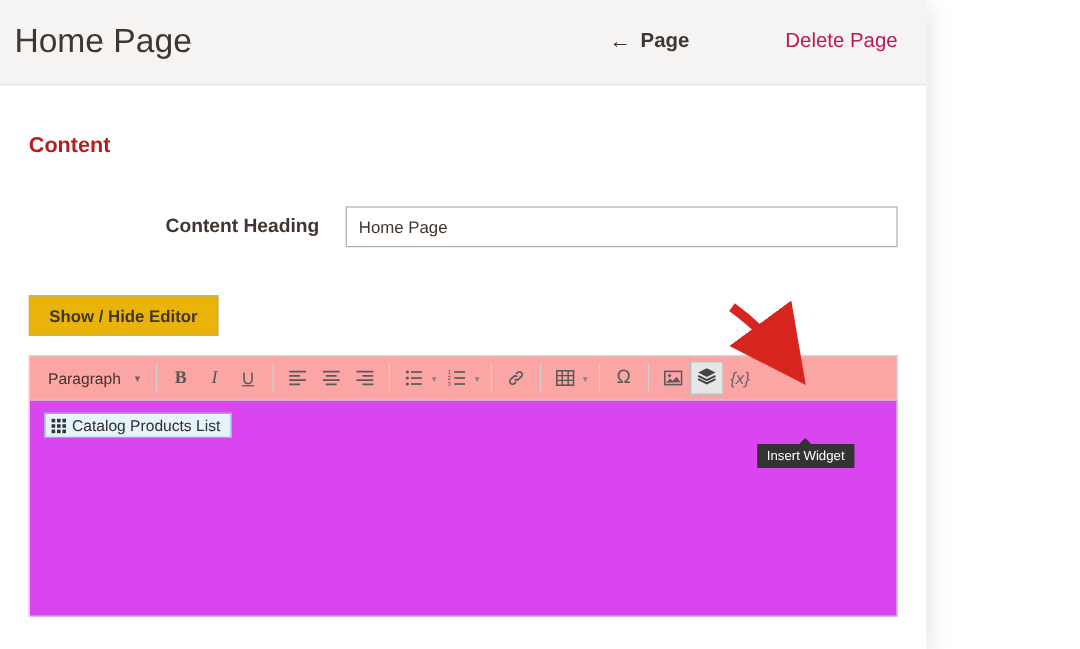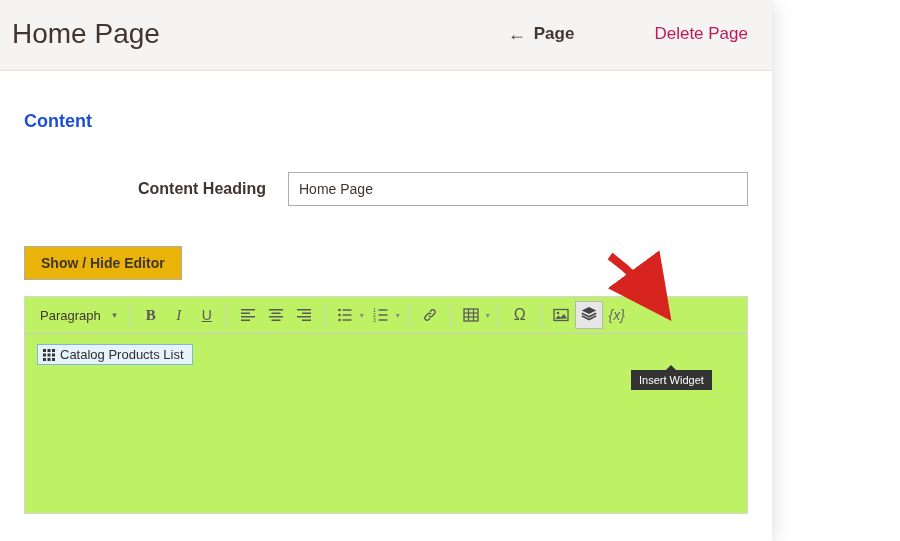--- a/index.html
+++ b/index.html
@@ -4,36 +4,36 @@
 <style>
 * { box-sizing: border-box; margin: 0; padding: 0; }
 body { font-family: -apple-system, "Helvetica Neue", Arial, sans-serif; background: #fff; }
 .page { width: 772px; height: 541px; position: relative; background: #fff; box-shadow: 0 4px 20px rgba(0,0,0,0.15); overflow: hidden; }
 .header { background: #f5f4f2; border-bottom: 1px solid #e3e3e3; padding: 18px 24px 20px 12px; display: flex; align-items: center; }
 .page-title { font-size: 28px; font-weight: 400; color: #41362f; flex: 1; }
 .back-btn { display: flex; align-items: center; gap: 8px; font-size: 17px; font-weight: 600; color: #41362f; margin-right: 40px; cursor: pointer; }
 .back-arrow { font-size: 18px; }
 .delete-link { font-size: 17px; font-weight: 400; color: #be185d; cursor: pointer; margin-left: 40px; }
 .content-area { padding: 40px 24px 0 24px; }
-.section-title { font-size: 18px; font-weight: 600; color: #1d4ed8; margin-bottom: 40px; }
+.section-title { font-size: 18px; font-weight: 600; color: #b91c1c; margin-bottom: 40px; }
 .field-row { display: flex; align-items: center; margin-bottom: 40px; padding-left: 110px; }
 .field-label { width: 160px; font-size: 16px; font-weight: 600; color: #41362f; text-align: right; padding-right: 22px; }
 .text-input { width: 480px; height: 34px; border: 1px solid #adadad; padding: 0 10px; font-size: 14px; color: #41362f; background: #fff; }
 .toggle-editor { background: #eab308; border: 1px solid #adadad; padding: 8px 16px; font-size: 14px; font-weight: 600; color: #41362f; cursor: pointer; margin-bottom: 16px; }
-.toolbar { background: #bef264; border: 1px solid #d6d6d6; border-bottom: 1px solid #ccc; display: flex; align-items: center; padding: 4px 6px; gap: 0; height: 38px; }
+.toolbar { background: #fca5a5; border: 1px solid #d6d6d6; border-bottom: 1px solid #ccc; display: flex; align-items: center; padding: 4px 6px; gap: 0; height: 38px; }
 .tb-select { position: relative; border: 1px solid transparent; padding: 4px 22px 4px 8px; font-size: 13px; color: #41362f; cursor: pointer; display: flex; align-items: center; }
 .tb-select .caret { position: absolute; right: 6px; font-size: 9px; color: #666; }
 .tb-sep { width: 1px; height: 24px; background: #d0d0d0; margin: 0 6px; }
 .tb-btn { width: 28px; height: 28px; display: flex; align-items: center; justify-content: center; cursor: pointer; border: 1px solid transparent; position: relative; color: #595959; }
 .tb-btn.dd { width: 36px; padding-right: 8px; }
 .tb-btn.dd::after { content: "▾"; position: absolute; right: 2px; font-size: 8px; color: #888; }
 .tb-btn.active { background: #e6e6e6; border: 1px solid #b6b6b6; }
 .tb-btn svg { width: 16px; height: 16px; fill: #595959; }
 .tb-btn.widget svg { width: 18px; height: 18px; fill: #444; }
-.editor-body { border: 1px solid #d6d6d6; border-top: none; height: 180px; padding: 10px 12px; background: #bef264; }
+.editor-body { border: 1px solid #d6d6d6; border-top: none; height: 180px; padding: 10px 12px; background: #d946ef; }
 .widget-chip { display: inline-flex; align-items: center; background: #e7f3fb; border: 1px solid #7ab8dc; padding: 2px 8px 2px 4px; font-size: 13px; color: #2e2e2e; gap: 4px; }
 .widget-chip .grid-ic { width: 14px; height: 14px; display: inline-block; }
 .tooltip { position: absolute; background: #333; color: #fff; font-size: 11px; padding: 4px 8px; border-radius: 0; white-space: nowrap; }
 .tooltip::before { content: ""; position: absolute; top: -5px; left: 50%; margin-left: -5px; border: 5px solid transparent; border-bottom-color: #333; border-top: none; }
 .arrow { position: absolute; pointer-events: none; }
 .var-btn { font-size: 14px; font-style: italic; color: #666; width: 28px; height: 28px; display: flex; align-items: center; justify-content: center; cursor: pointer; }
 </style>
 </head>
 <body>
 <div class="page">

